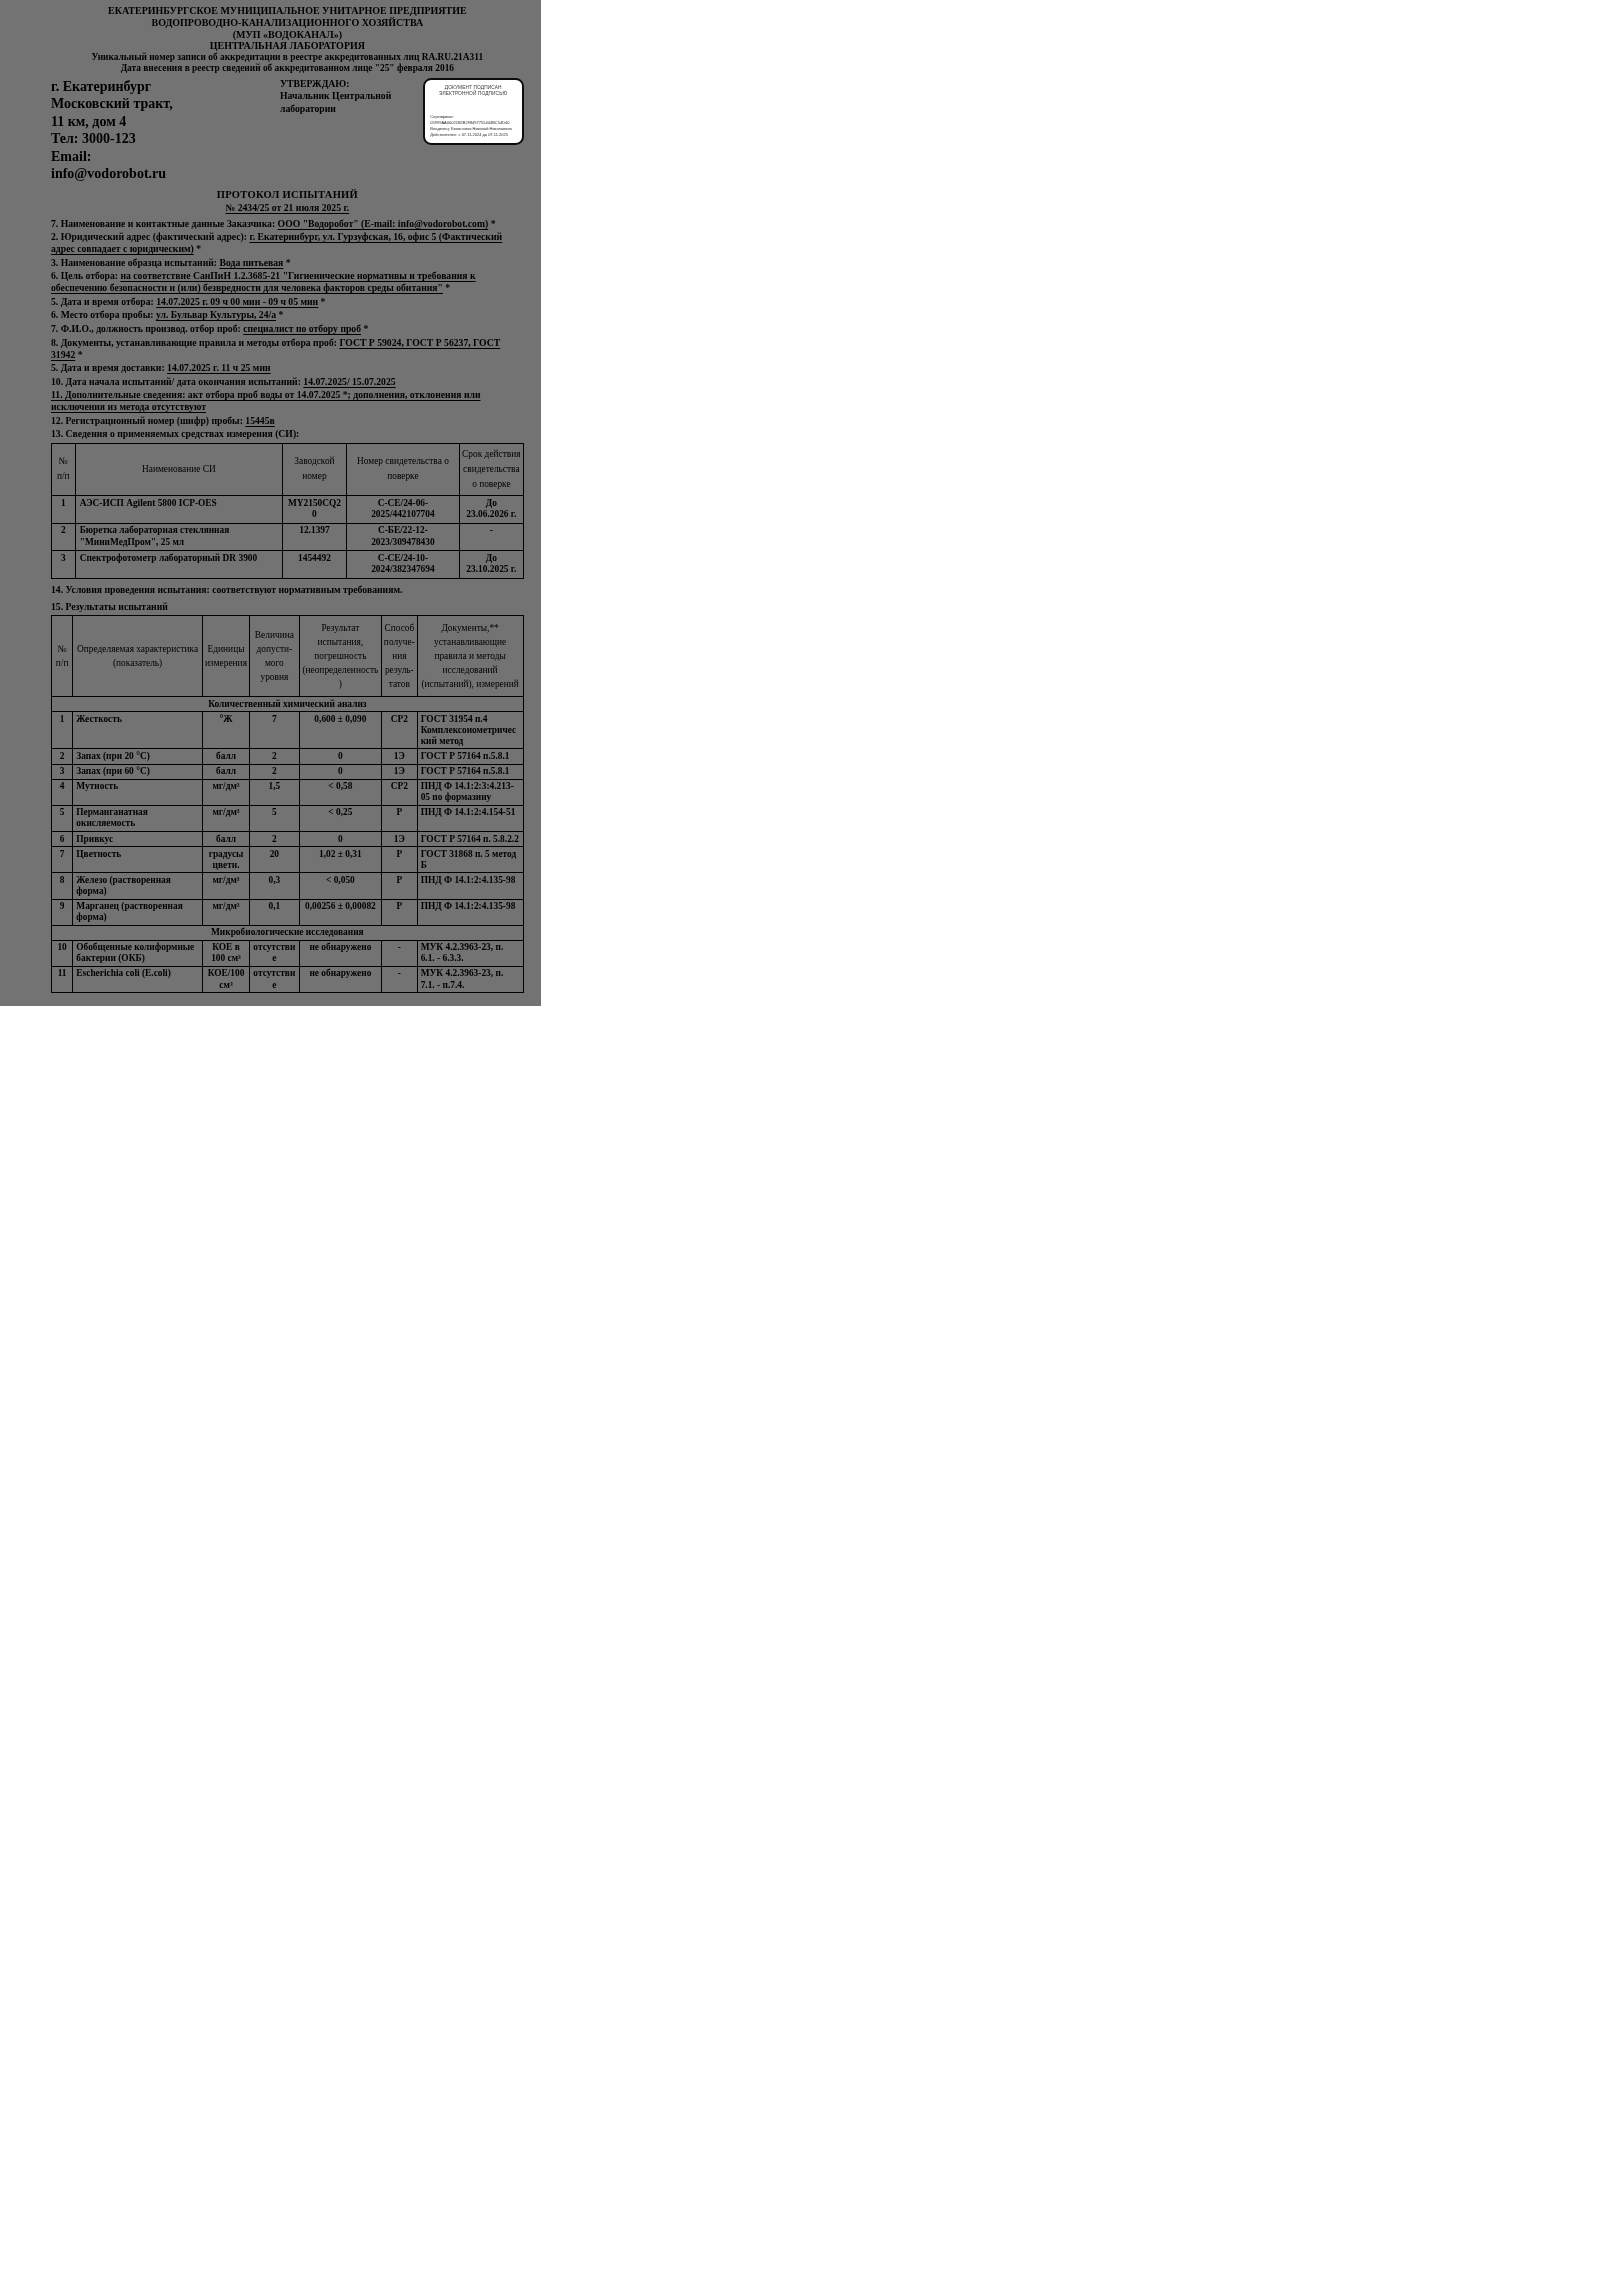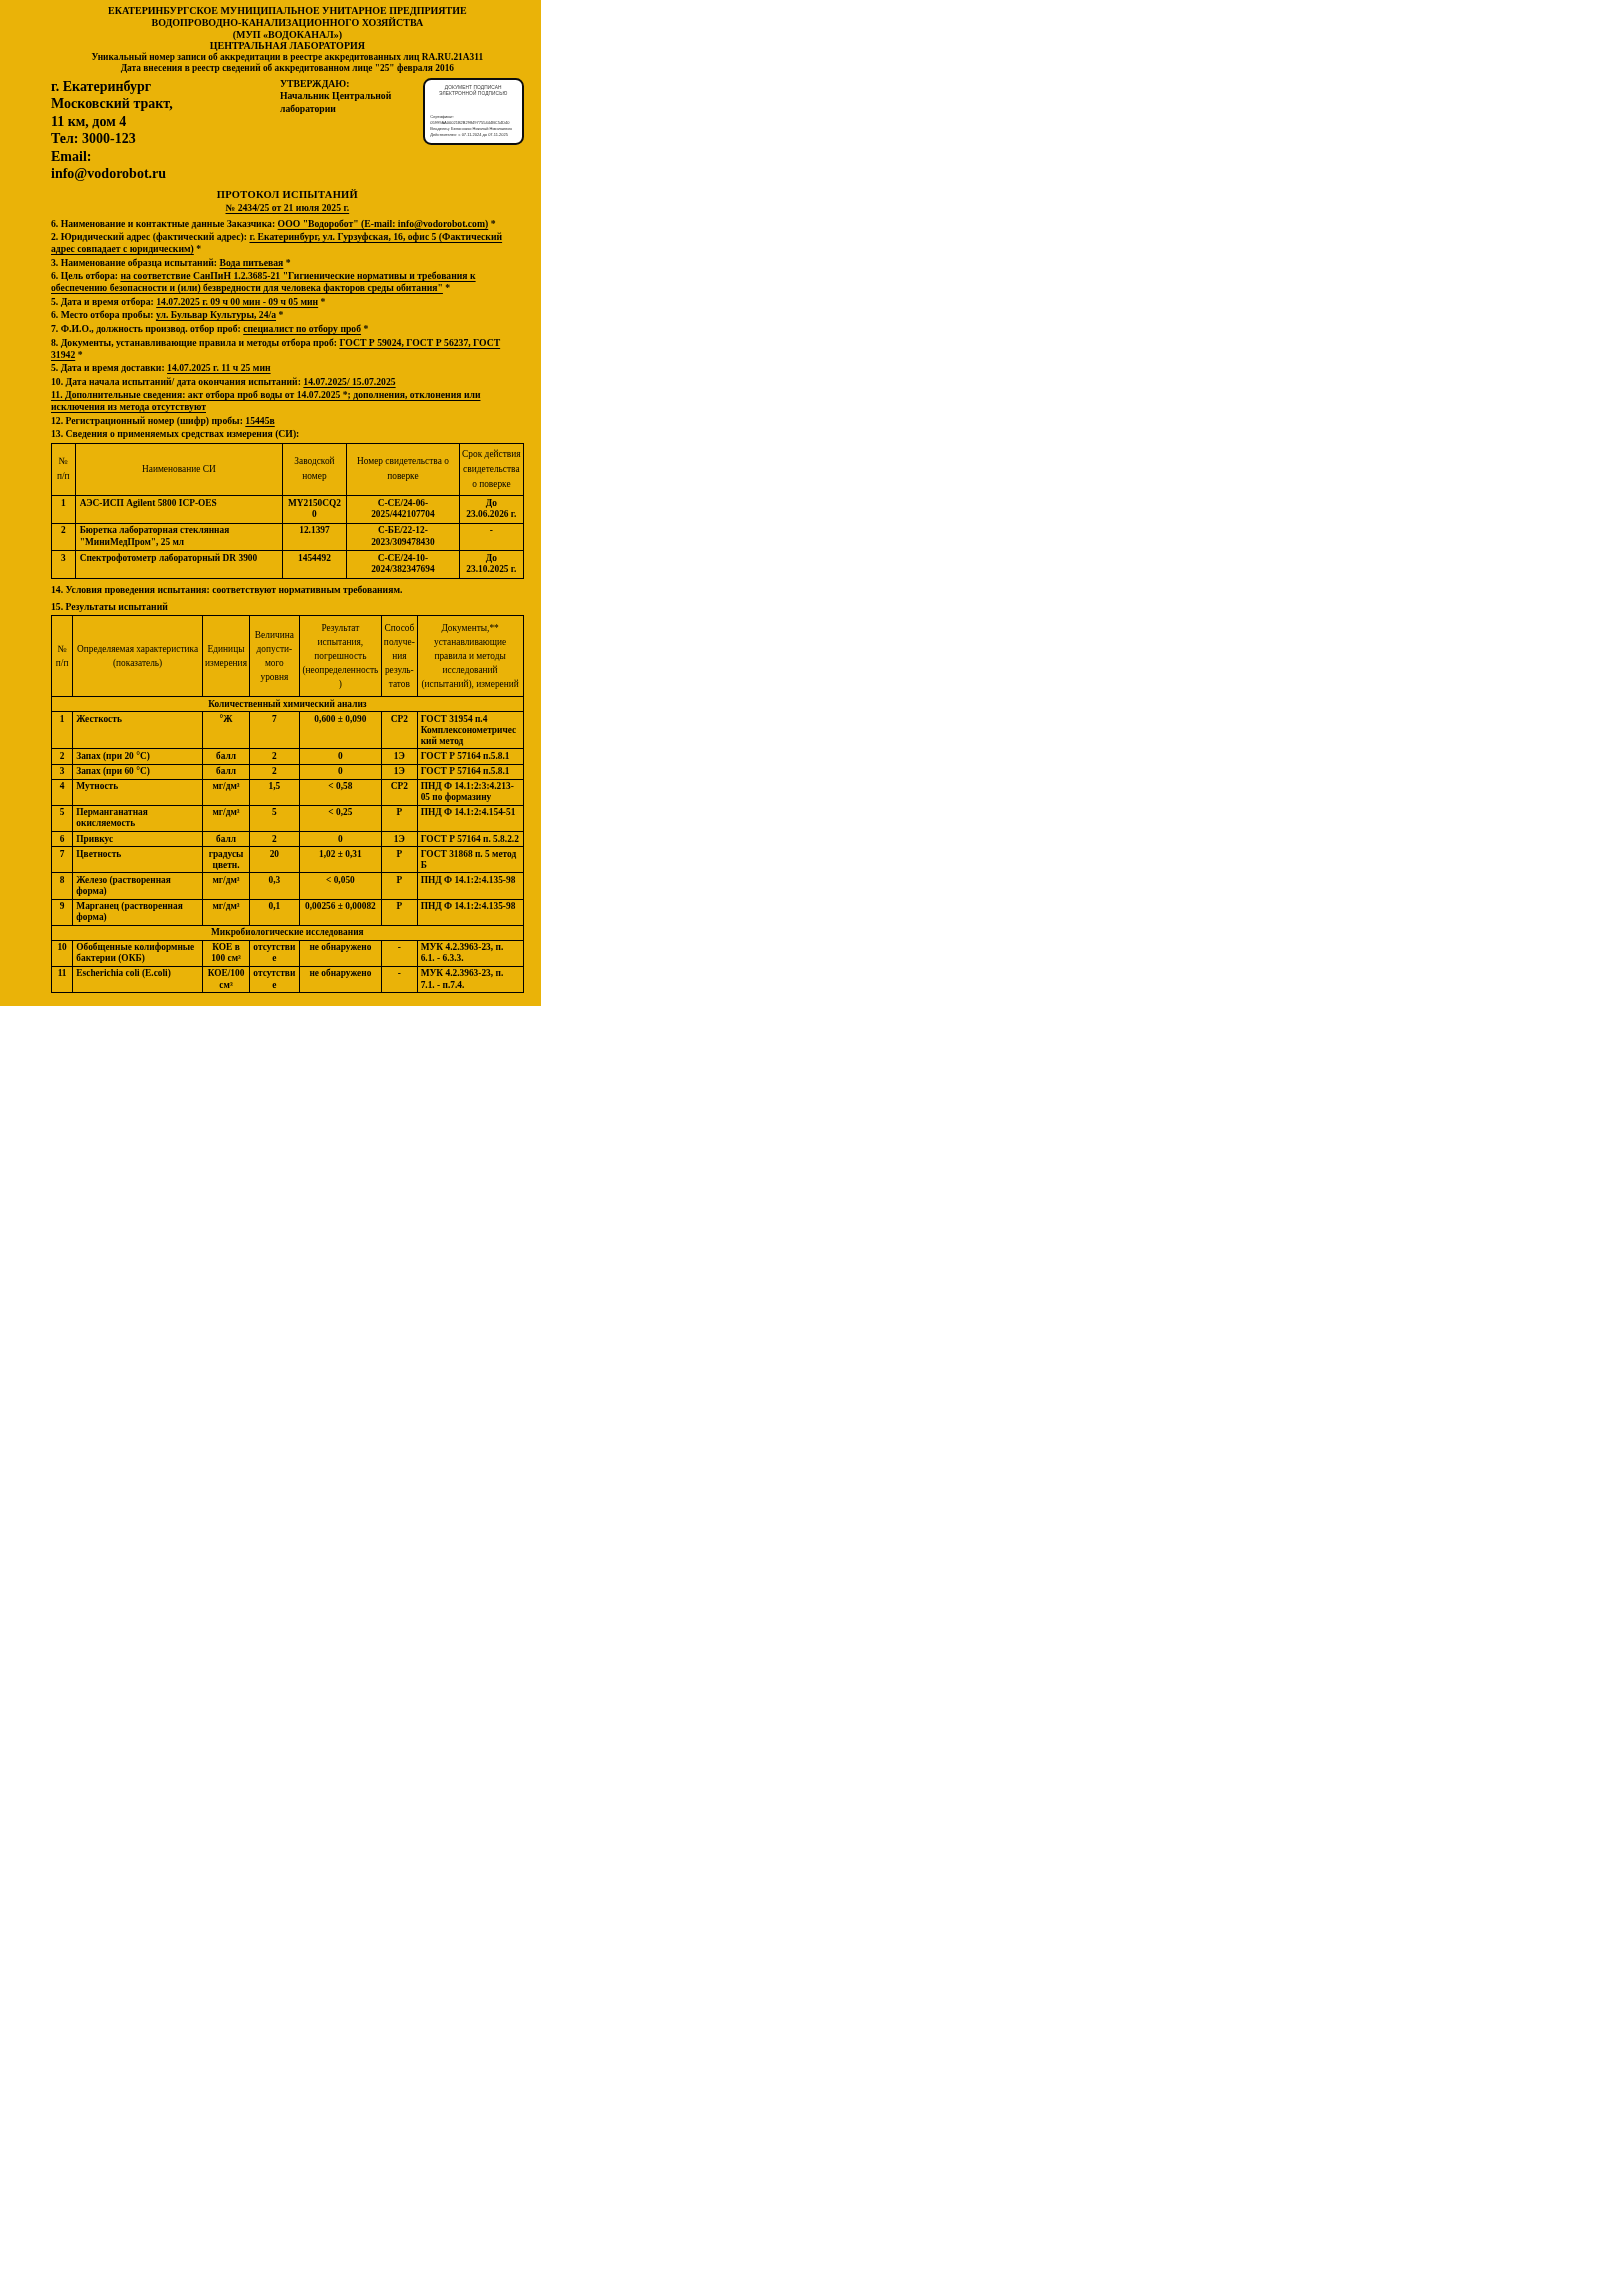--- a/index.html
+++ b/index.html
@@ -1,20 +1,20 @@
 <!DOCTYPE html>
 <html lang="ru" style="font-size:8.2px"><head>
 <meta charset="utf-8">
 <style>
   html,body{margin:0;padding:0;background:#ffffff;}
   .page{
     width:541px;
     box-sizing:border-box;
     padding:5.1px 17.3px 13.3px 51px;
-    background:#eab308;
+    background:#737373;
     color:#000000;
     font-family:"Liberation Serif", serif;
     font-weight:700;
     font-size:9.7px;
   }
   
   .org-header{text-align:center;line-height:1.18;}
   .org-line{font-size:10px;white-space:nowrap;}
   .accr{font-size:9.4px;white-space:nowrap;}
   
@@ -96,21 +96,21 @@
         <div>Владелец: Белоножко Николай Николаевич</div>
         <div>Действителен: с 07.11.2024 до 07.11.2025</div>
       </div>
     </div>
   </div>
 
   <div class="proto-title">ПРОТОКОЛ ИСПЫТАНИЙ</div>
   <div class="proto-num val">№ 2434/25 от 21 июля 2025 г.</div>
 
   <div class="items">
-      <p class="item"><span class="lbl">6. Наименование и контактные данные Заказчика: </span><span class="val">ООО "Водоробот" (E-mail: info@vodorobot.com)</span><span> *</span></p>
+      <p class="item"><span class="lbl">7. Наименование и контактные данные Заказчика: </span><span class="val">ООО "Водоробот" (E-mail: info@vodorobot.com)</span><span> *</span></p>
       <p class="item"><span class="lbl">2. Юридический адрес (фактический адрес): </span><span class="val">г. Екатеринбург, ул. Гурзуфская, 16, офис 5 (Фактический адрес совпадает с юридическим)</span><span> *</span></p>
       <p class="item"><span class="lbl">3. Наименование образца испытаний: </span><span class="val">Вода питьевая</span><span> *</span></p>
       <p class="item"><span class="lbl">6. Цель отбора: </span><span class="val">на соответствие СанПиН 1.2.3685-21 "Гигиенические нормативы и требования к обеспечению безопасности и (или) безвредности для человека факторов среды обитания"</span><span> *</span></p>
       <p class="item"><span class="lbl">5. Дата и время отбора: </span><span class="val">14.07.2025 г. 09 ч 00 мин - 09 ч 05 мин</span><span> *</span></p>
       <p class="item"><span class="lbl">6. Место отбора пробы: </span><span class="val">ул. Бульвар Культуры, 24/а</span><span> *</span></p>
       <p class="item"><span class="lbl">7. Ф.И.О., должность производ. отбор проб: </span><span class="val">специалист по отбору проб</span><span> *</span></p>
       <p class="item"><span class="lbl">8. Документы, устанавливающие правила и методы отбора проб: </span><span class="val">ГОСТ Р 59024, ГОСТ Р 56237, ГОСТ 31942</span><span> *</span></p>
       <p class="item"><span class="lbl">5. Дата  и время доставки: </span><span class="val">14.07.2025 г. 11 ч 25 мин</span></p>
       <p class="item"><span class="lbl">10. Дата начала испытаний/ дата окончания испытаний: </span><span class="val">14.07.2025/ 15.07.2025</span></p>
       <p class="item"><span class="lbl val">11. Дополнительные сведения: </span><span class="val">акт отбора проб воды от 14.07.2025 *; дополнения, отклонения или исключения из метода отсутствуют</span></p>

